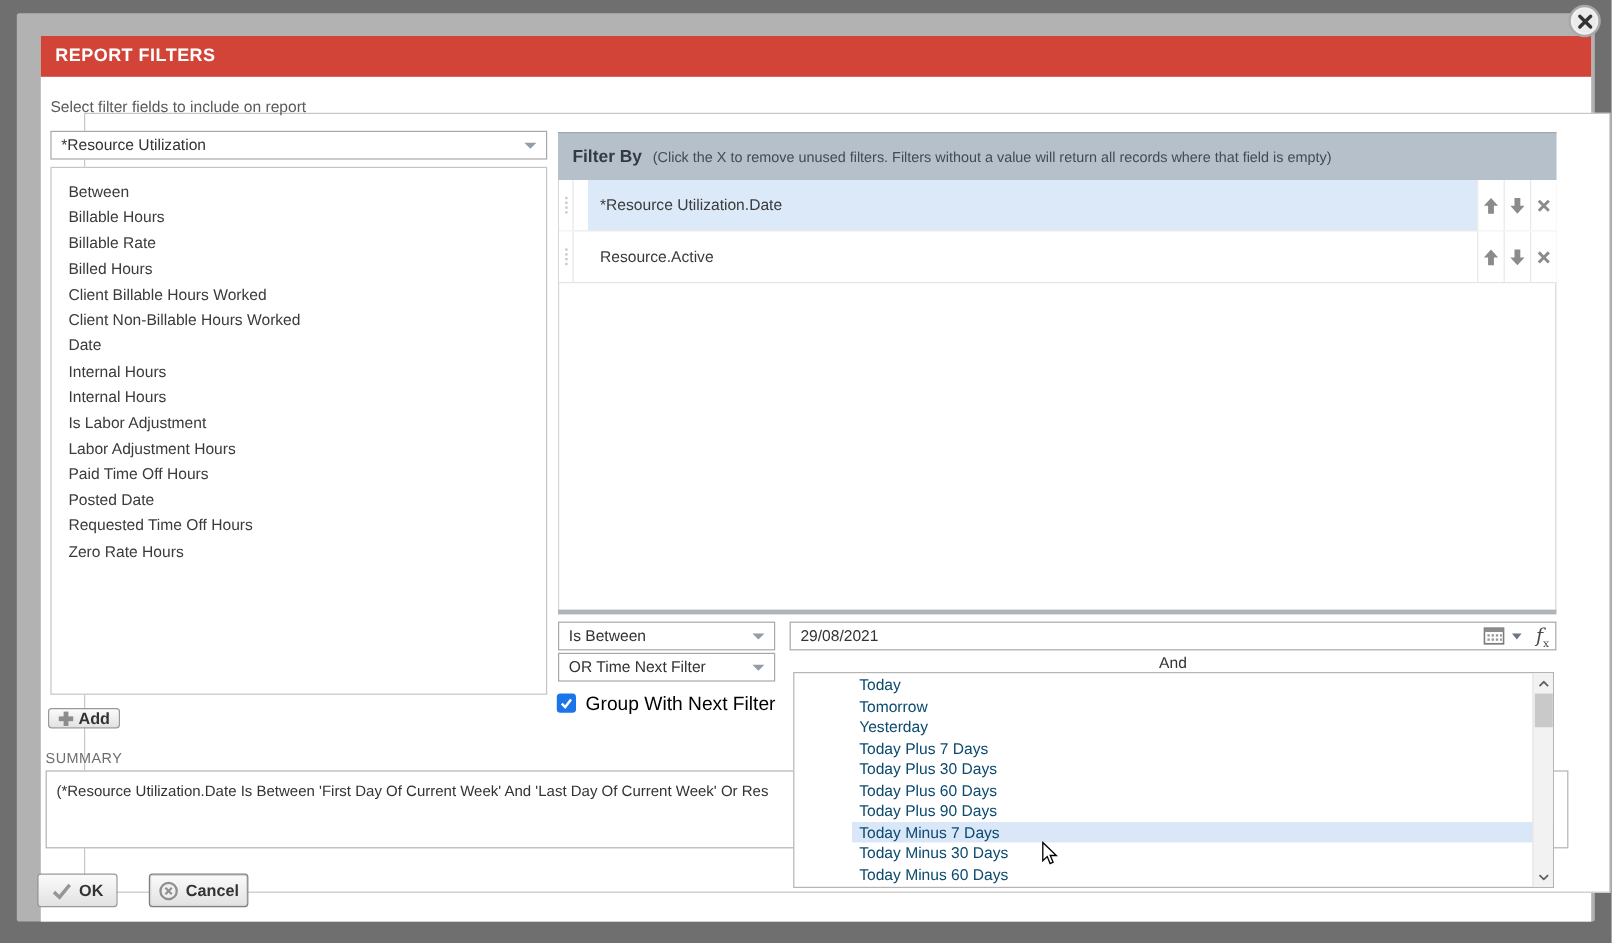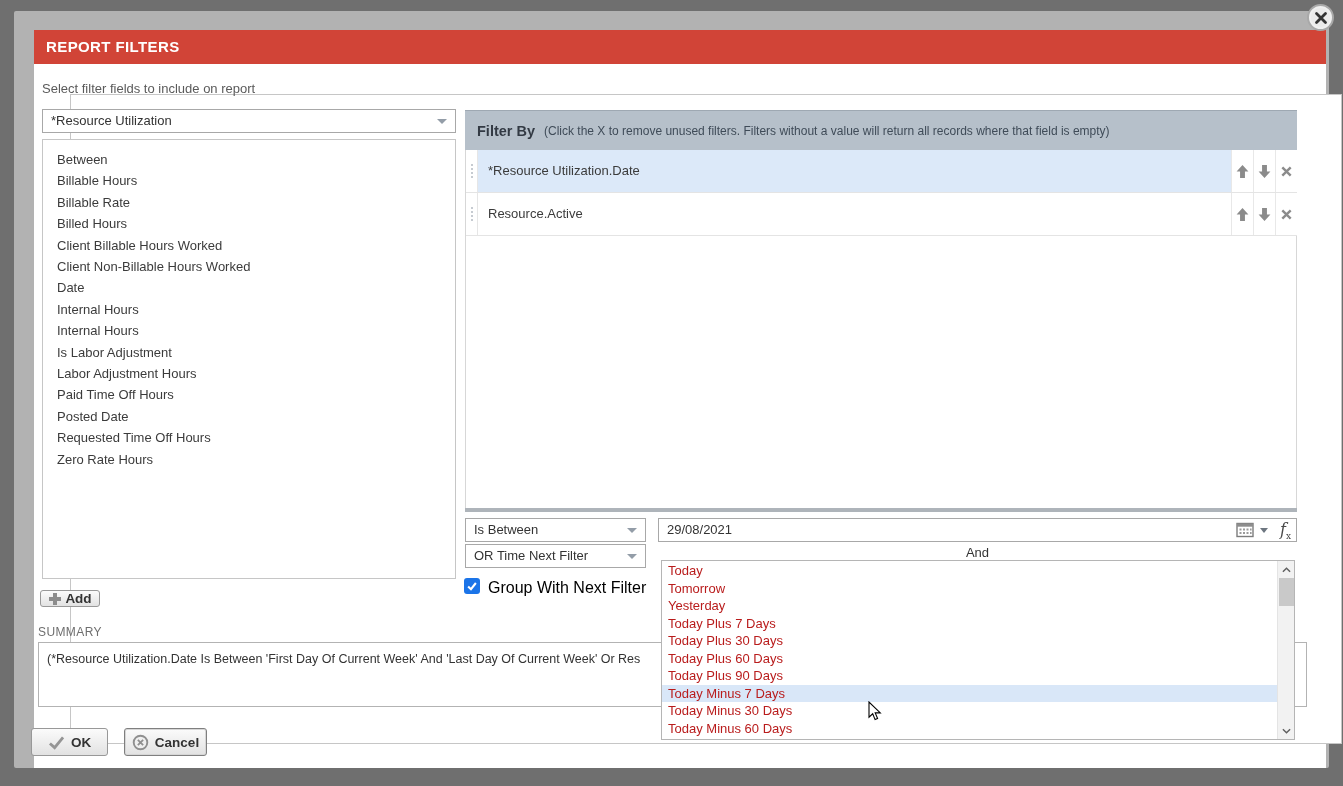--- a/index.html
+++ b/index.html
@@ -32,56 +32,56 @@
   .ftable-side { position:absolute; left:465px; top:110px; width:832px; height:400px; border-left:1px solid #d7d7d7; border-right:1px solid #d7d7d7; }
   .ftable-bottom { position:absolute; left:465px; top:508px; width:832px; height:4px; background:#aeb4ba; }
   .fheader { position:absolute; left:465px; top:110px; width:832px; height:40px; background:#b6c0ca; border-top:1px solid #9ea8b2; display:flex; align-items:center; }
   .fheader-title { font-size:14.5px; font-weight:bold; color:#333a44; margin-left:12px; }
   .fheader-hint { font-size:12px; color:#3f4b58; margin-left:9px; white-space:nowrap; }
 
   .frows { position:absolute; left:466px; top:150px; width:831px; }
   .frow { display:flex; height:43px; border-bottom:1px solid #e4e4e4; background:#fff; }
   .frow .drag { width:12px; background:#fff; border-right:1px solid #e6e6e6; display:flex; flex-direction:column; align-items:center; justify-content:center; gap:2px; cursor:grab; }
   .frow .drag i { width:2px; height:2px; background:#c6cbd1; display:block; }
-  .frow .flabel { flex:1; font-size:13px; color:#3b3b3b; line-height:42px; padding-left:10px; white-space:nowrap; overflow:hidden; }
+  .frow .flabel { flex:1; font-size:13px; color:#3b3b3b; line-height:42px; padding-left:10px; white-space:nowrap; overflow:hidden;margin-left:12px; }
   .frow.selected .flabel { background:#dce9f9; }
   .frow .fbtn { width:22px; border-left:1px solid #e8e8e8; background:#fff; display:flex; align-items:center; justify-content:center; cursor:pointer; }
 
   
   .op-combo { left:465px; top:518px; width:181px; height:24px; }
   .conj-combo { left:465px; top:544px; width:181px; height:24px; }
   .value-field { position:absolute; left:658px; top:518px; width:639px; height:24px; border:1px solid #a8a8a8; background:#fff; }
   .value-field .val { position:absolute; left:8px; line-height:22px; font-size:13px; color:#333; }
   .cal-icon { position:absolute; right:42px; top:3px; cursor:pointer; }
   .cal-tri { position:absolute; right:28px; top:9px; width:0; height:0; border-left:4px solid transparent; border-right:4px solid transparent; border-top:5px solid #6d7680; cursor:pointer; }
   .fx-icon { position:absolute; right:5px; top:1px; font-family:"DejaVu Serif","Liberation Serif",serif; font-style:italic; color:#4a4a4a; font-size:16px; cursor:pointer; }
   .fx-icon sub { font-size:9px; font-style:normal; }
   .and-label { position:absolute; left:658px; top:545px; width:639px; text-align:center; font-size:13px; color:#333; }
 
   .group-check { position:absolute; left:464px; top:578px; width:16px; height:16px; background:#1b74e8; border-radius:3px; display:flex; align-items:center; justify-content:center; cursor:pointer; }
   .group-label { position:absolute; left:488px; top:579px; font-size:16px; color:#000000; }
 
   
   .dd-list { position:absolute; left:661px; top:560px; width:634px; height:180px; background:#fff; border:1px solid #b5b5b5; z-index:20; padding-top:1px; }
-  .dd-item { font-size:13px; color:#b91c1c; line-height:17.5px; height:17.5px; padding-left:6px; white-space:nowrap; cursor:pointer; }
+  .dd-item { font-size:13px; color:#0c4a6e; line-height:17.5px; height:17.5px; padding-left:6px; white-space:nowrap; cursor:pointer;margin-left:48px; }
   .dd-item.selected { background:#d9e7f8; }
   .dd-scroll { position:absolute; right:0; top:0; bottom:0; width:17px; background:#f2f2f2; border-left:1px solid #e4e4e4; }
   .dd-up, .dd-down { position:absolute; left:0; width:17px; height:17px; display:flex; align-items:center; justify-content:center; cursor:pointer; }
   .dd-up { top:0; } .dd-down { bottom:0; }
   .dd-thumb { position:absolute; left:1px; top:17px; width:15px; height:28px; background:#c9c9c9; cursor:pointer; }
 
   
   .btn { background:linear-gradient(#fbfbfb,#e2e2e2); border:1px solid #989898; border-radius:3px; display:flex; align-items:center; justify-content:center; gap:6px; font-size:13.5px; font-weight:bold; color:#333; cursor:pointer; }
   .add-btn { position:absolute; left:40px; top:590px; width:60px; height:17px; gap:3px; }
   .summary-label { position:absolute; left:38px; top:625px; font-size:12px; color:#6e6e6e; letter-spacing:.4px; }
   .summary-box { position:absolute; left:38px; top:642px; width:1269px; height:65px; border:1px solid #b3b3b3; background:#fff; overflow:hidden; }
   .summary-text { padding:9px 8px; font-size:12.5px; color:#333; white-space:nowrap; }
 
   
-  .ok-btn { position:absolute; left:31px; top:728px; width:77px; height:28px; }
+  .ok-btn { position:absolute; left:31px; top:728px; width:67px; height:28px; }
   .cancel-btn { position:absolute; left:124px; top:728px; width:83px; height:28px; border:1px solid #7f7f7f; box-shadow:0 0 0 1px #d6d6d6 inset; }
 
   .cursor { position:absolute; left:868px; top:701px; z-index:50; pointer-events:none; }
 </style>
 </head>
 <body>
 
 <div class="stage">
 
   <div class="dialog-frame">

